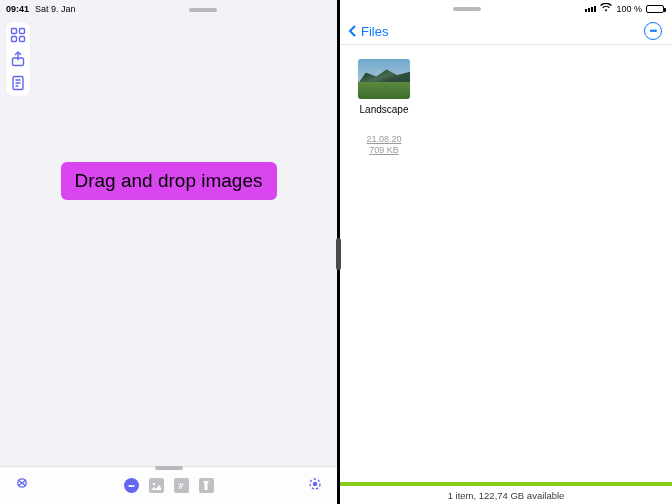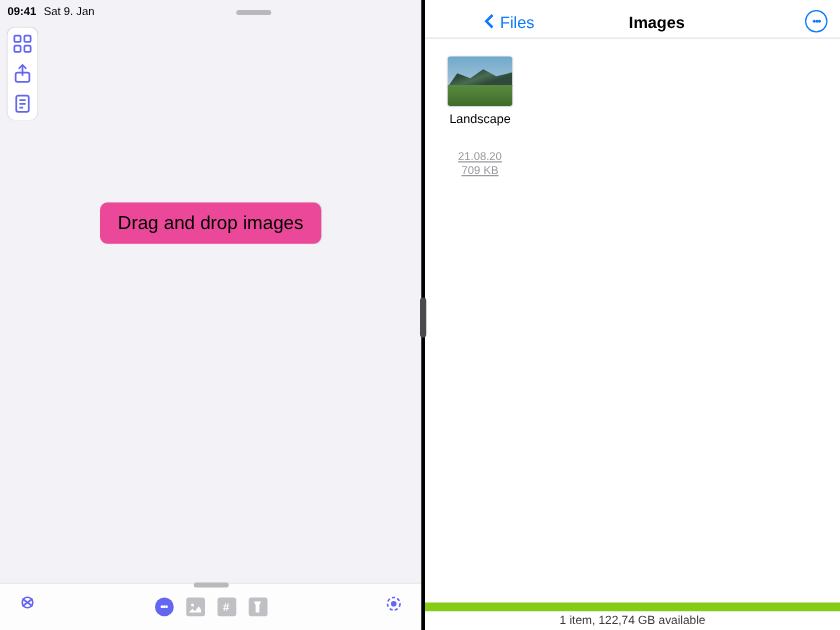--- a/index.html
+++ b/index.html
@@ -12,21 +12,21 @@
   .status-bar { height: 14px; display: flex; align-items: center; padding: 4px 6px 0 6px; font-size: 9px; color: #000; }
   .status-bar .clock { font-weight: 600; margin-right: 6px; }
   .status-bar .date {}
   .pill-handle { width: 28px; height: 4px; border-radius: 2px; background: #b9b9bd; margin: 2px auto 0 auto; }
   .left-pill-wrap { flex: 1; display: flex; justify-content: center; }
 
   .left-tool-col { position: absolute; left: 6px; top: 22px; width: 24px; background: #fff; border-radius: 6px; box-shadow: 0 0 1px rgba(0,0,0,.15); display: flex; flex-direction: column; align-items: center; padding: 5px 0; gap: 8px; }
   .left-tool-col .ticon { width: 16px; height: 16px; display: flex; align-items: center; justify-content: center; color: #6366f1; }
 
   .drop-area { flex: 1; display: flex; align-items: flex-start; justify-content: center; padding-top: 148px; }
-  .drop-chip { background: #ec4899; border-radius: 6px; padding: 8px 14px; font-size: 15px; color: #000; box-shadow: 0 0 1px rgba(0,0,0,.1); }
+  .drop-chip { background: #d946ef; border-radius: 6px; padding: 8px 14px; font-size: 19px; color: #000; box-shadow: 0 0 1px rgba(0,0,0,.1); }
 
   .left-bottom { height: 38px; background: #fdfdfd; border-top: 1px solid #e3e3e6; display: flex; align-items: center; padding: 0 14px; }
   .bottom-pill-wrap { position: absolute; bottom: 34px; left: 0; width: 337px; display:flex; justify-content:center; }
   .bottom-pill { width: 28px; height: 4px; border-radius: 2px; background: #b9b9bd; }
   .left-bottom .person { color: #6366f1; }
   .left-bottom .center-icons { flex: 1; display: flex; justify-content: center; gap: 10px; align-items: center; }
   .center-icons .circ { width: 15px; height: 15px; border-radius: 50%; background: #6366f1; display:flex; align-items:center; justify-content:center; color:#fff; font-size:8px; letter-spacing:-1px; }
   .center-icons .sq { width: 15px; height: 15px; background: #bfbfc4; border-radius: 2px; display:flex; align-items:center; justify-content:center; color:#fff; font-size:9px; font-weight:700; }
   .left-bottom .target { color: #6366f1; }
 
@@ -42,42 +42,42 @@
   .r-status .rpill-h { width: 28px; height:4px; border-radius:2px; background:#b9b9bd; }
   .r-status .signals { display:flex; align-items:center; gap:4px; font-size:9px; }
   .cell-bars { display:inline-flex; align-items:flex-end; gap:1px; }
   .cell-bars span { width:2px; background:#000; display:inline-block; }
   .cell-bars span:nth-child(1){height:3px;} .cell-bars span:nth-child(2){height:4px;} .cell-bars span:nth-child(3){height:5px;} .cell-bars span:nth-child(4){height:6px;}
   .wifi { font-size:10px; }
   .batt { width:18px; height:8px; border:1px solid #000; border-radius:2px; position:relative; }
   .batt::after { content:""; position:absolute; right:-3px; top:2px; width:2px; height:4px; background:#000; border-radius:0 1px 1px 0; }
   .batt .fill { background:#000; height:100%; width:100%; }
 
-  .r-nav { height: 30px; display:flex; align-items:center; padding: 4px 10px 0 6px; position:relative;margin-left:39px; }
+  .r-nav { height: 30px; display:flex; align-items:center; padding: 4px 10px 0 6px; position:relative; }
   .back { display:flex; align-items:center; color:#0a7aff; font-size:13px; gap:1px; }
   .back svg { width:14px; height:14px; }
   .r-title { position:absolute; left:0; right:0; text-align:center; font-size:13px; font-weight:600; color:#000; }
   .more { margin-left:auto; width:18px; height:18px; border:1.3px solid #0a7aff; border-radius:50%; color:#0a7aff; display:flex; align-items:center; justify-content:center; font-size:9px; letter-spacing:-1px; position:relative; z-index:2; }
 
   .search-wrap { padding: 4px 8px 6px 8px; }
   .search { background:#eeeef0; border-radius:8px; height:24px; display:flex; align-items:center; padding:0 8px; gap:5px; color:#8a8a8e; font-size:12px; }
   .search svg { width:11px; height:11px; }
 
   .r-sep { height:1px; background:#e4e4e7; }
 
   .files-grid { flex:1; padding: 14px 12px; }
   .file-item { width: 64px; text-align:center; font-size:9px; }
   .thumb { width:52px; height:40px; border-radius:3px; overflow:hidden; margin:0 auto 5px auto; position:relative; box-shadow:0 0 1px rgba(0,0,0,.2); }
   .thumb .sky { height:60%; background: linear-gradient(#6fa8cc, #a9c5d8); }
   .thumb .mtn { position:absolute; bottom:38%; left:0; right:0; height:40%; background: linear-gradient(160deg,#2d4a3a 30%, #4a6b52 50%, #2d4a3a 70%); clip-path: polygon(0 100%, 15% 30%, 35% 55%, 55% 10%, 75% 45%, 100% 25%, 100% 100%); }
   .thumb .grass { position:absolute; bottom:0; left:0; right:0; height:42%; background: linear-gradient(#5a8a3f, #3f6b2a); }
   .fname { color:#000; font-size:10px; margin-bottom:19px; }
   .fmeta { color:#9a9a9e; font-size:9px; line-height:1.25;text-decoration:underline; }
 
-  .r-footer { height:22px; border-top:7px solid #84cc16; display:flex; align-items:center; justify-content:center; font-size:9.5px; color:#3a3a3c; }
+  .r-footer { height:22px; border-top:4px solid #84cc16; display:flex; align-items:center; justify-content:center; font-size:9.5px; color:#3a3a3c; }
 </style>
 </head>
 <body>
 
 <div class="root">
 
   <div class="left-pane">
     <div class="status-bar">
       <span class="clock">09:41</span>
       <span class="date">Sat 9. Jan</span>
@@ -147,29 +147,48 @@
           </svg>
       </span>
     </div>
   </div>
 
   <div class="divider">
     <div class="grab"></div>
   </div>
 
   <div class="right-pane">
+    <div class="r-status">
+      <div class="rpill">
+          <div class="rpill-h"></div>
+        </div>
+      <div class="signals">
+        <span class="cell-bars">
+            <span></span>
+            <span></span>
+            <span></span>
+            <span></span>
+          </span>
+        <span class="wifi">
+          <svg width="12" height="9" viewBox="0 0 12 9" fill="#000">
+              <path d="M6 8.2a1 1 0 100-2 1 1 0 000 2zM3.2 5.2a4 4 0 015.6 0l1-1a5.4 5.4 0 00-7.6 0zM1.1 3.1a7 7 0 019.8 0l1-1a8.4 8.4 0 00-11.8 0z"></path>
+            </svg>
+        </span>
+        <span>100 %</span>
+        <span class="batt"><span class="fill"></span></span>
+      </div>
+    </div>
 
     <div class="r-nav">
       <div class="back">
         <svg viewBox="0 0 14 14" fill="none" stroke="currentColor" stroke-width="2">
             <path d="M9 2L4 7l5 5"></path>
           </svg>
         <span>Files</span>
       </div>
-      <div class="r-title">Images</div>
       <div class="more">•••</div>
     </div>
 
 
     <div class="r-sep"></div>
 
     <div class="files-grid">
       <div class="file-item">
         <div class="thumb">
           <div class="sky"></div>

